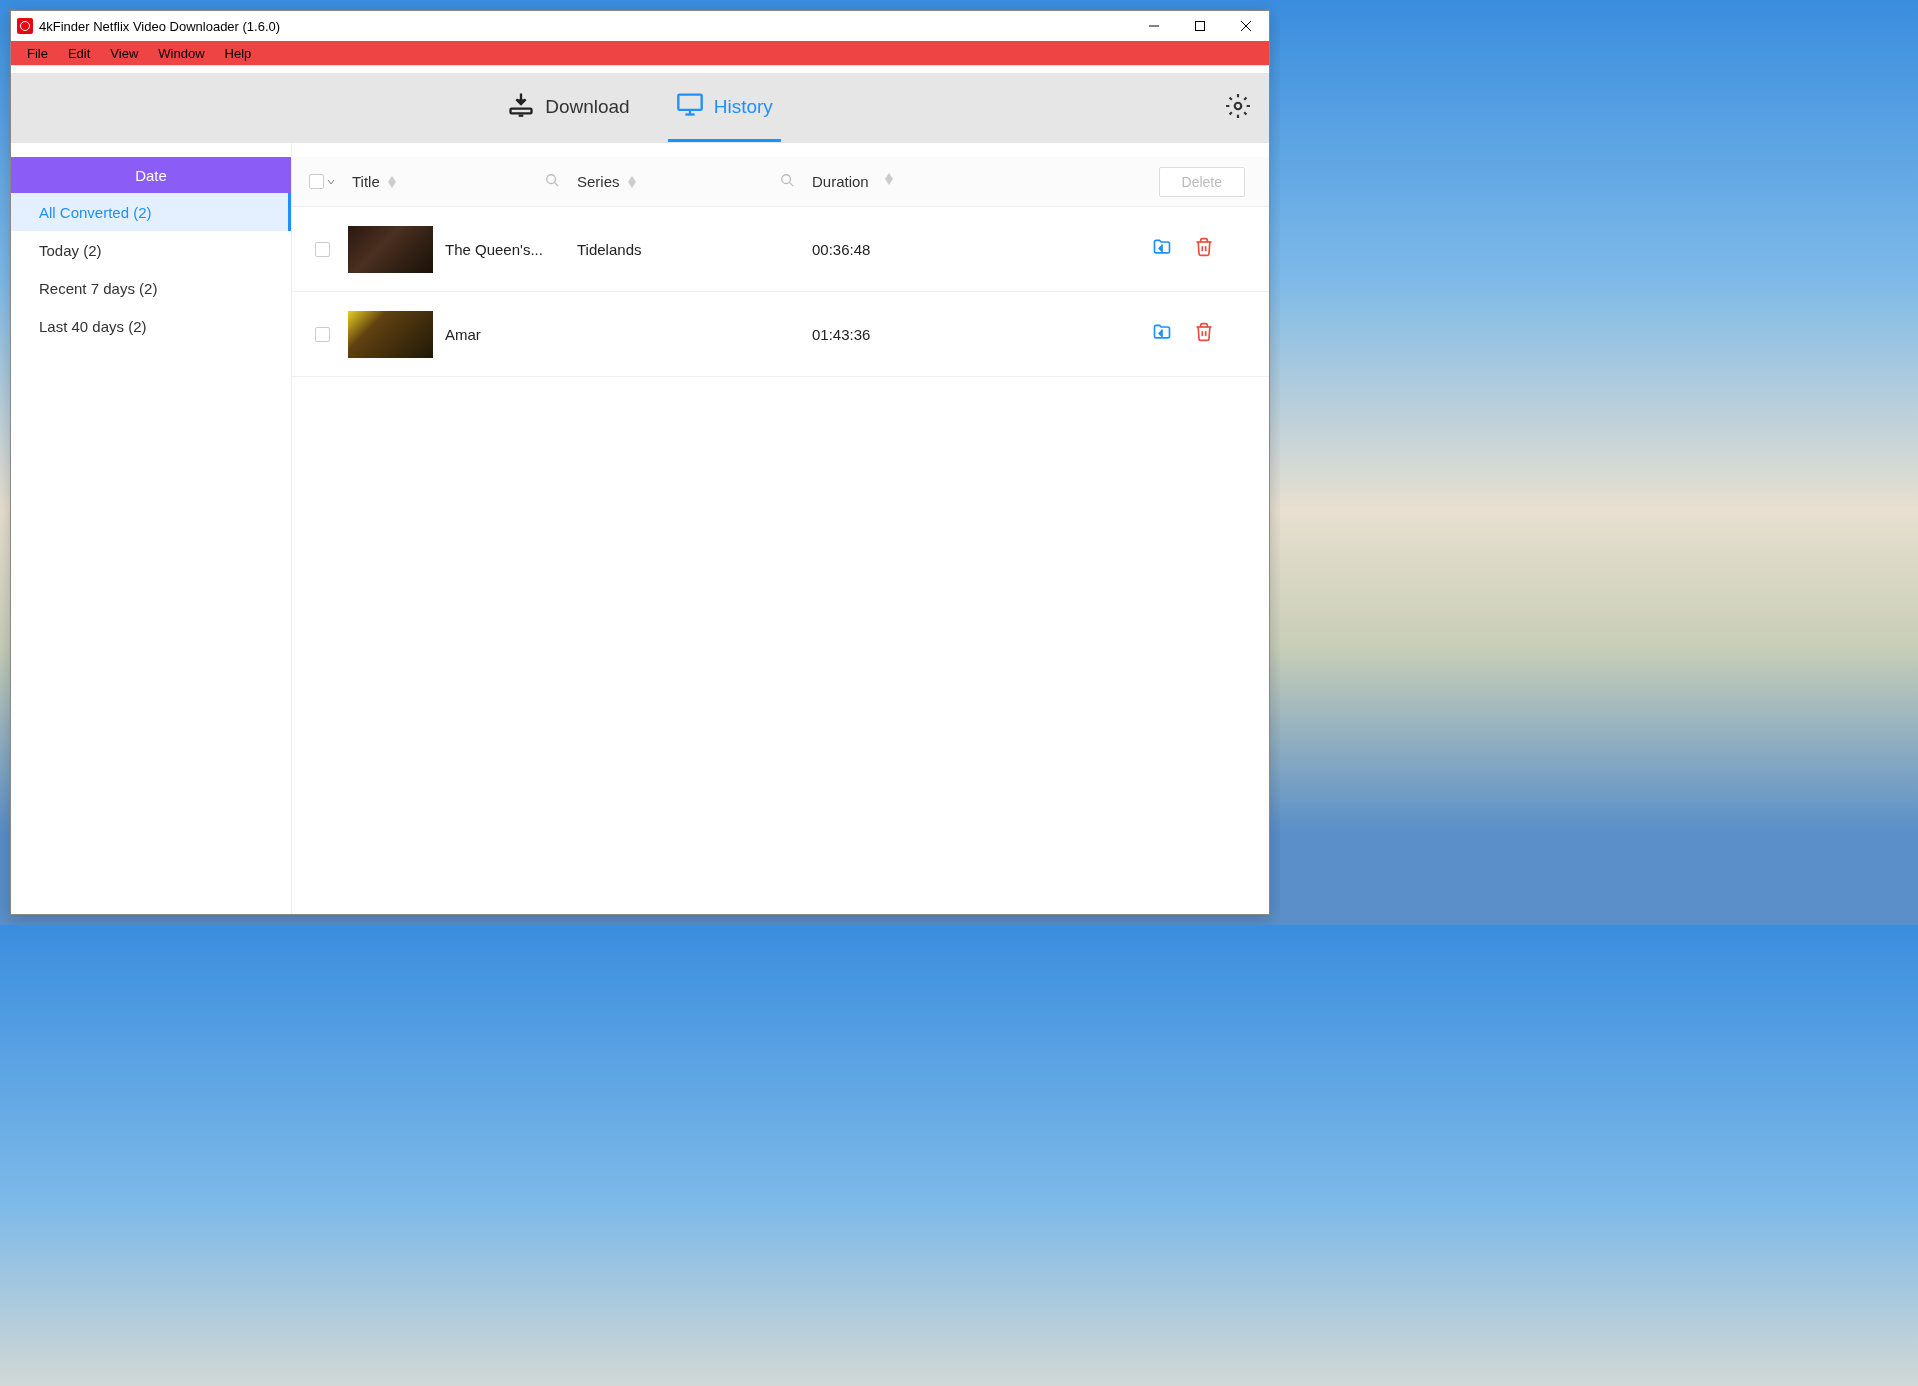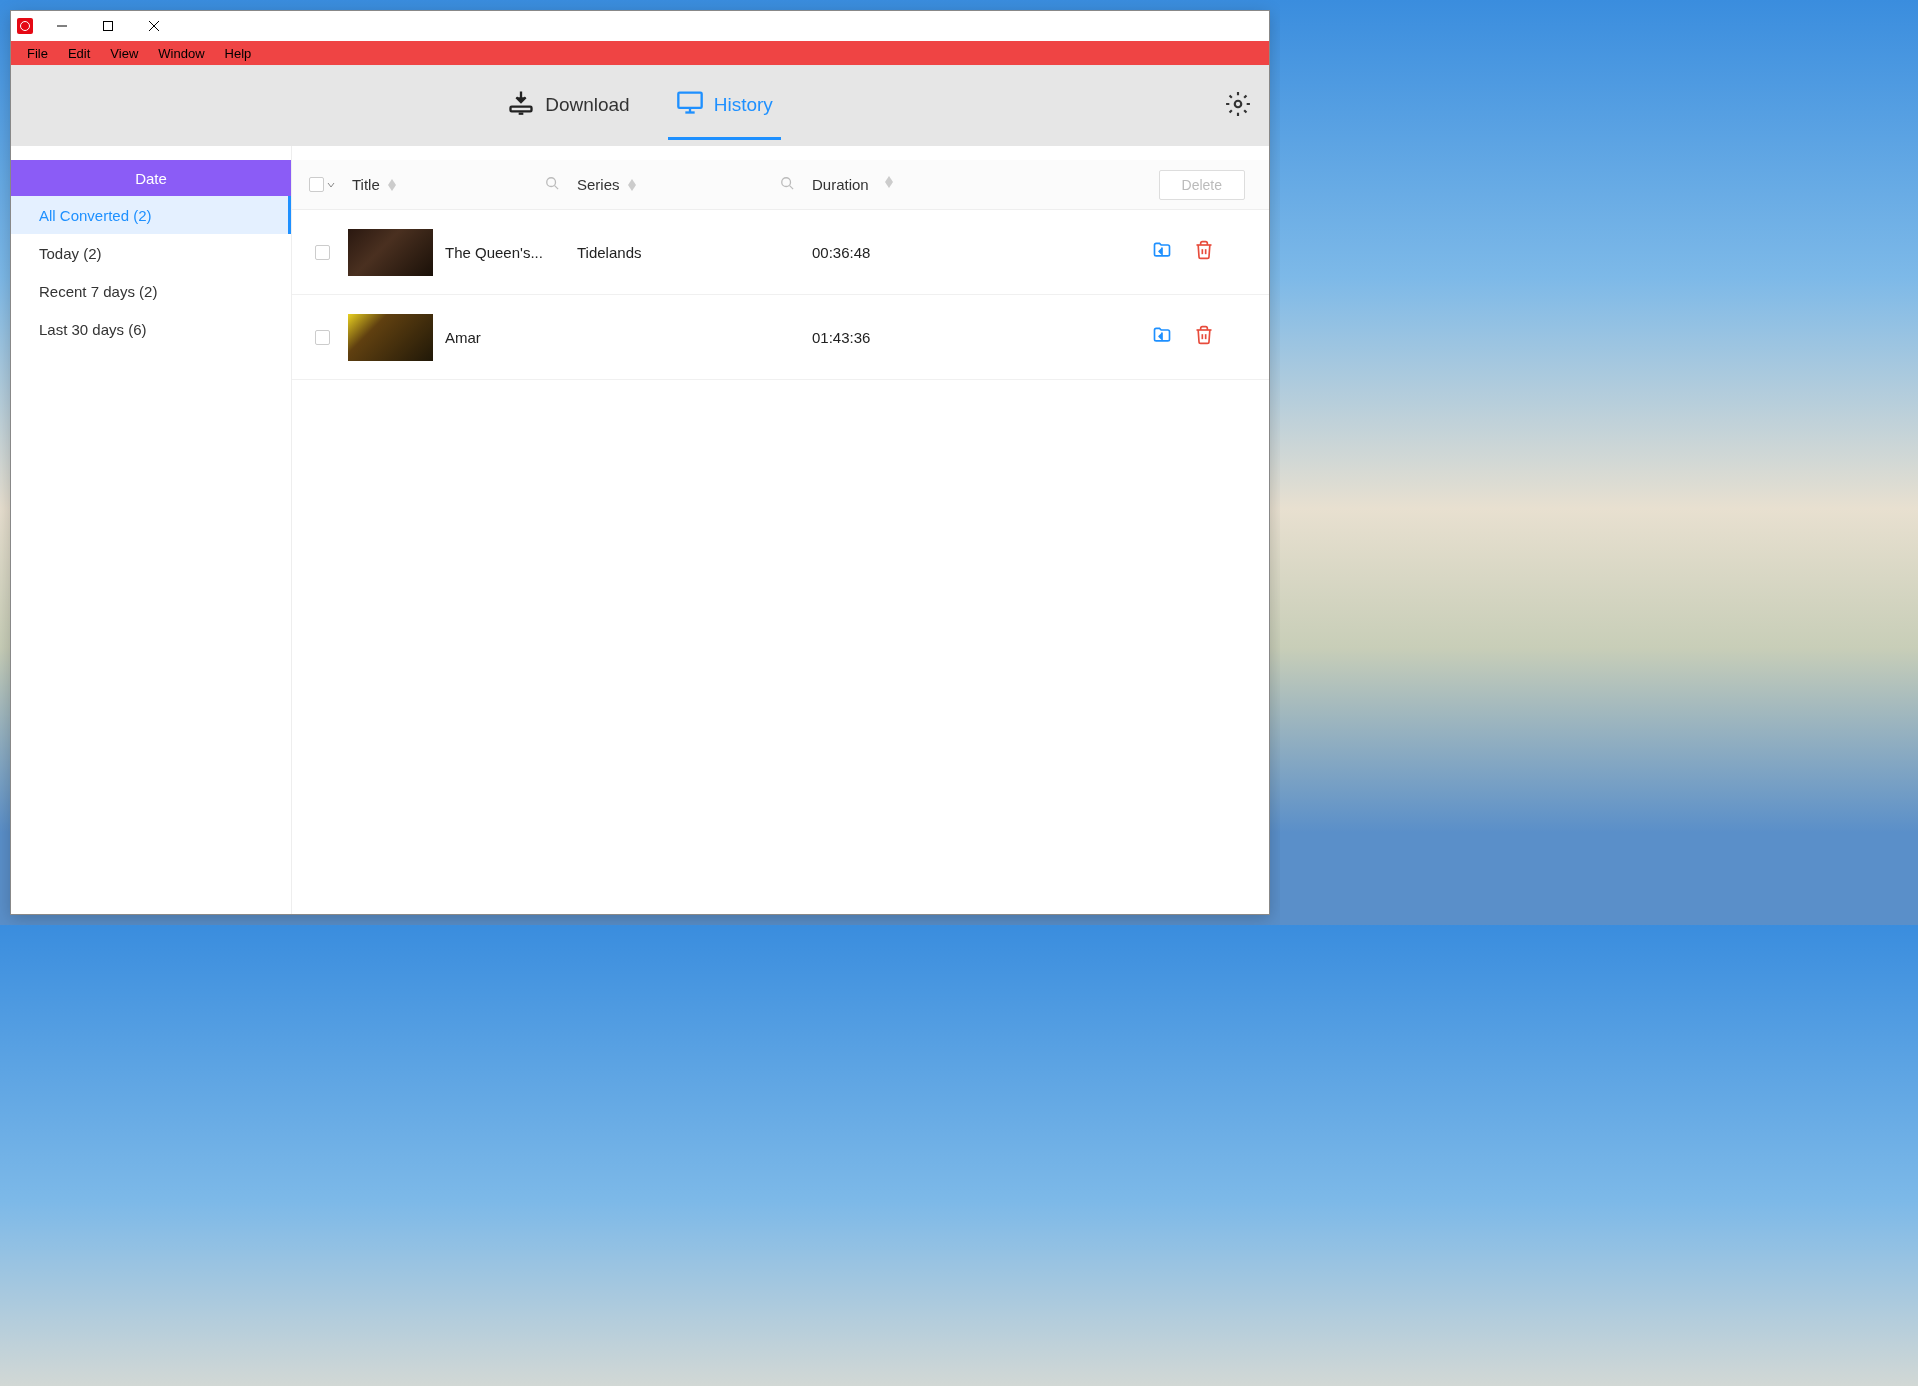--- a/index.html
+++ b/index.html
@@ -65,26 +65,27 @@
     padding: 0 6px;
     border-bottom: 1px solid #e5e5e5;
   }
   .menubar-item {
     padding: 2px 10px;
     font-size: 13px;
     color: #000;
   }
   
   .tabstrip {
-    height: 80px;
+    height: 70px;
     background: #e6e6e6;
     display: flex;
     align-items: center;
     justify-content: center;
     position: relative;
+    margin-top: 7px;
   }
   .tabs-center { display: flex; align-items: center; gap: 30px; }
   .tab {
     display: flex;
     align-items: center;
     gap: 10px;
     padding: 10px 8px;
     font-size: 19px;
     color: #333;
     border-bottom: 3px solid transparent;
@@ -206,20 +207,21 @@
   .action-cell { flex:1; display:flex; align-items:center; justify-content:flex-end; gap:22px; padding-right:45px; }
   .action-cell svg{width:20px;height:20px;}
 </style>
 </head>
 <body>
 
 <div class="window">
 
   <div class="titlebar">
     <div class="app-icon"></div>
+    <div class="titlebar-title">4kFinder Netflix Video Downloader (1.6.0)</div>
     <div class="window-controls">
       <div class="window-btn">
         <svg viewBox="0 0 10 10">
             <line x1="0" y1="5" x2="10" y2="5" stroke="#000" stroke-width="1"></line>
           </svg>
       </div>
       <div class="window-btn">
         <svg viewBox="0 0 10 10">
             <rect x="0.5" y="0.5" width="9" height="9" fill="none" stroke="#000" stroke-width="1"></rect>
           </svg>
@@ -282,21 +284,21 @@
       <div class="sidebar-item selected">
         <span>All Converted (2)</span>
       </div>
       <div class="sidebar-item">
         <span>Today (2)</span>
       </div>
       <div class="sidebar-item">
         <span>Recent 7 days (2)</span>
       </div>
       <div class="sidebar-item">
-        <span>Last 30 days (6)</span>
+        <span>Last 40 days (2)</span>
       </div>
     </div>
 
     <div class="table-area">
       <div class="table-header">
         <div class="col-check">
           <div class="checkbox"></div>
           <span class="chev-icon"><svg viewBox="0 0 10 10">
                 <polyline points="2,3 5,7 8,3" fill="none" stroke="#888" stroke-width="1"></polyline>
               </svg></span>

